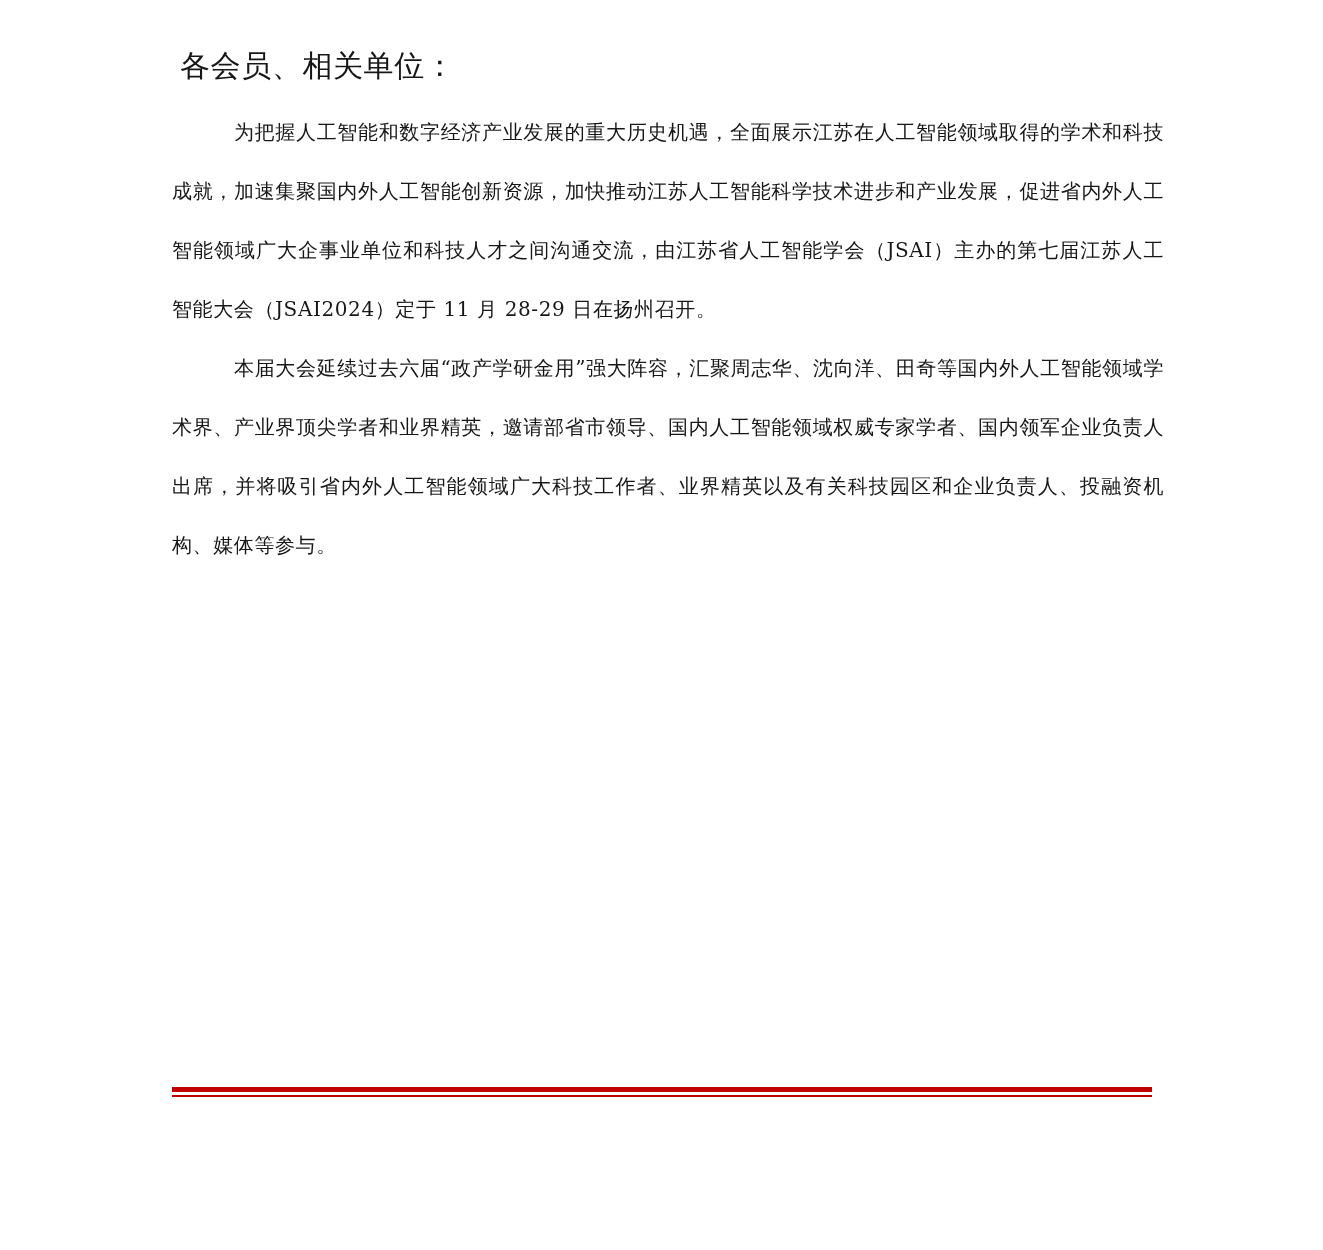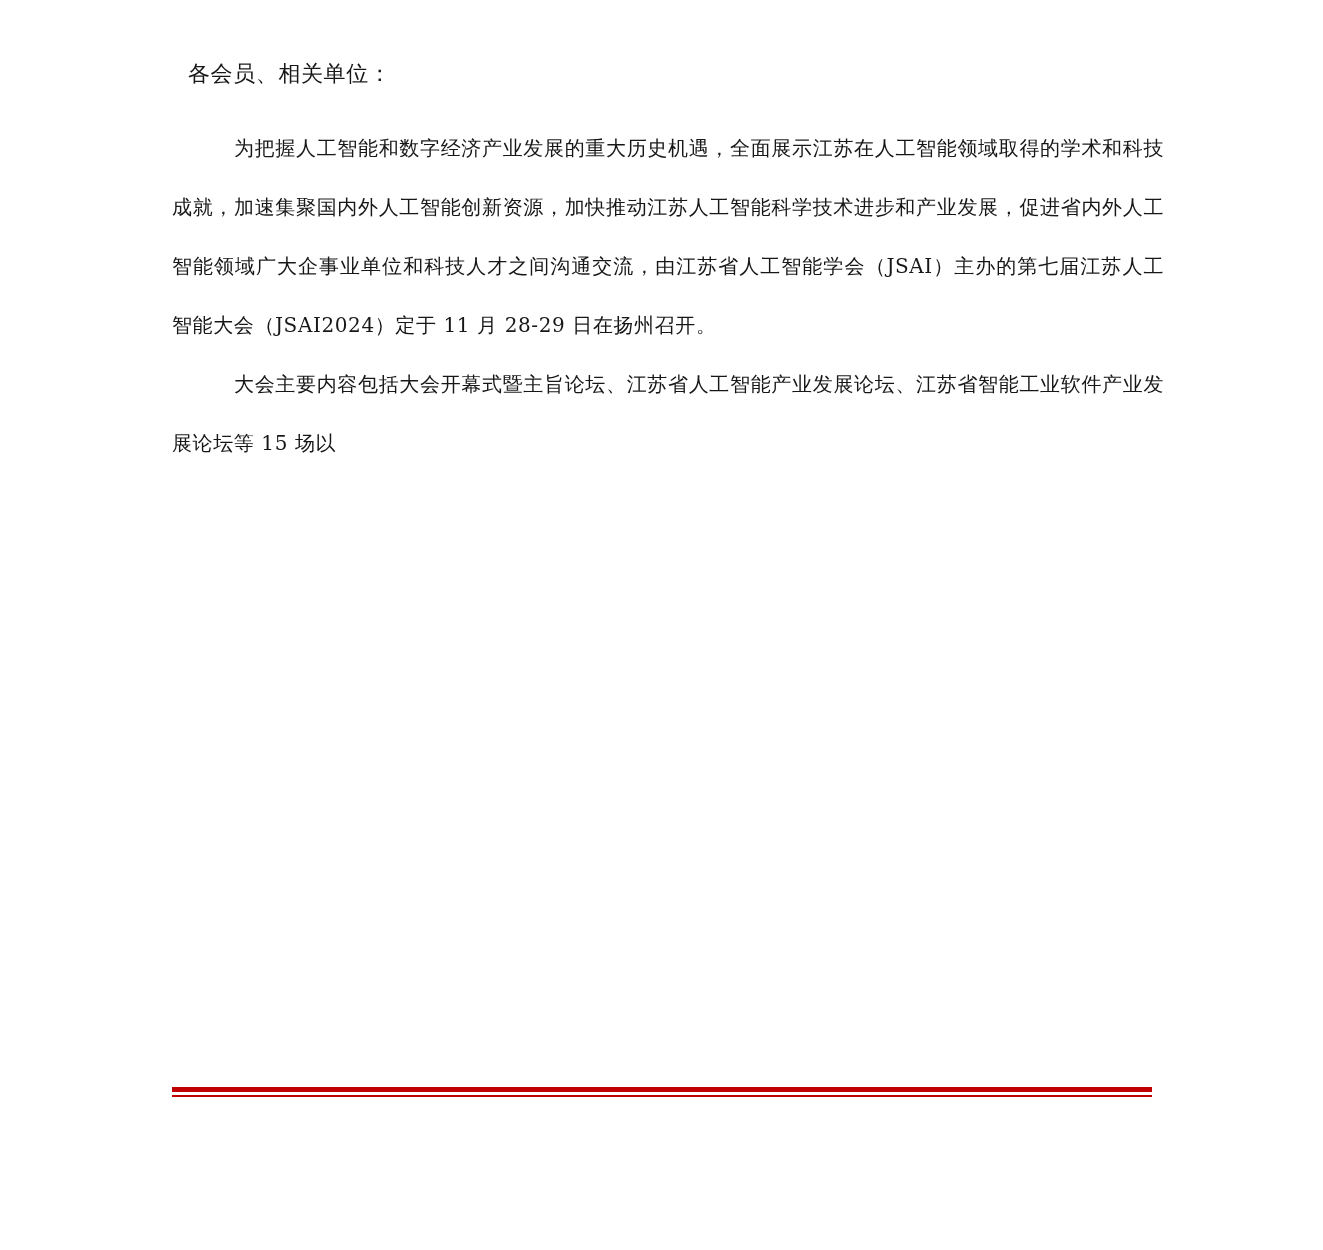--- a/index.html
+++ b/index.html
@@ -28,24 +28,24 @@
     letter-spacing: 0.6px;
     text-align: justify;
     text-justify: inter-ideograph;
     margin: 0 0 0 0;
     color: #171717;
   }
   .para.indent {
     text-indent: 62px;
   }
   .salutation {
-    font-size: 22px;
+    font-size: 30px;
     line-height: 59px;
     letter-spacing: 0.6px;
-    margin: 16px;
+    margin: 8px;
     color: #171717;
   }
   .footer-rules {
     position: absolute;
     left: 172px;
     top: 1087px;
     width: 980px;
   }
   .rule-thick {
     height: 5px;
@@ -67,22 +67,22 @@
 <body>
 
 <div class="page">
 
   <div class="doc-body">
 
     <p class="salutation">各会员、相关单位：</p>
 
     <p class="para indent">为把握人工智能和数字经济产业发展的重大历史机遇，全面展示江苏在人工智能领域取得的学术和科技成就，加速集聚国内外人工智能创新资源，加快推动江苏人工智能科学技术进步和产业发展，促进省内外人工智能领域广大企事业单位和科技人才之间沟通交流，由江苏省人工智能学会（JSAI）主办的第七届江苏人工智能大会（JSAI2024）定于 11 月 28-29 日在扬州召开。</p>
 
+    <p class="para indent">本届大会延续过去六届“政产学研金用”强大阵容，汇聚周志华、沈向洋、田奇等国内外人工智能领域学术界、产业界顶尖学者和业界精英，邀请部省市领导、国内人工智能领域权威专家学者、国内领军企业负责人出席，并将吸引省内外人工智能领域广大科技工作者、业界精英以及有关科技园区和企业负责人、投融资机构、媒体等参与。</p>
 
-    <p class="para indent">大会主要内容包括大会开幕式暨主旨论坛、江苏省人工智能产业发展论坛、江苏省智能工业软件产业发展论坛等 15 场以</p>
 
   </div>
 
   <div class="footer-rules">
     <div class="rule-thick"></div>
     <div class="rule-gap"></div>
     <div class="rule-thin"></div>
   </div>
 
 </div>

